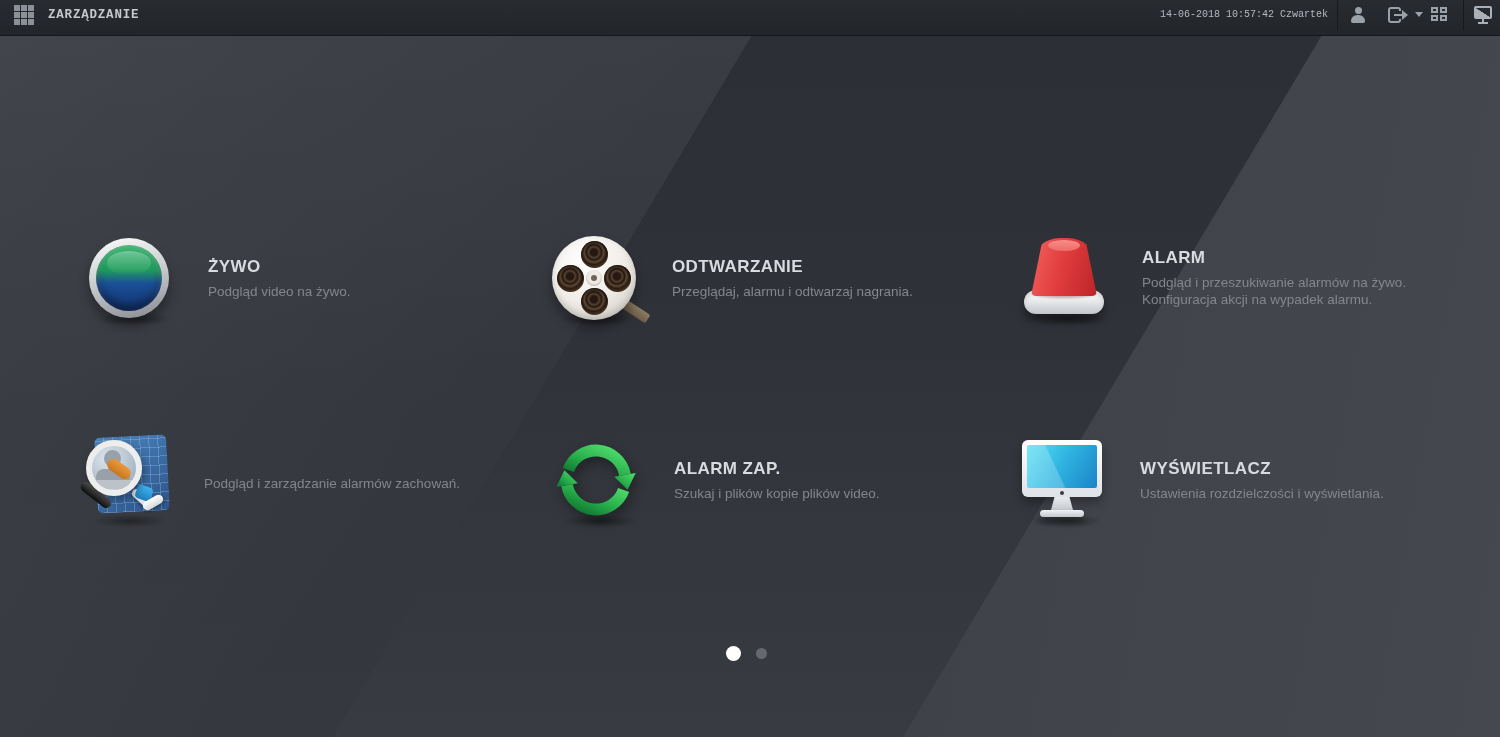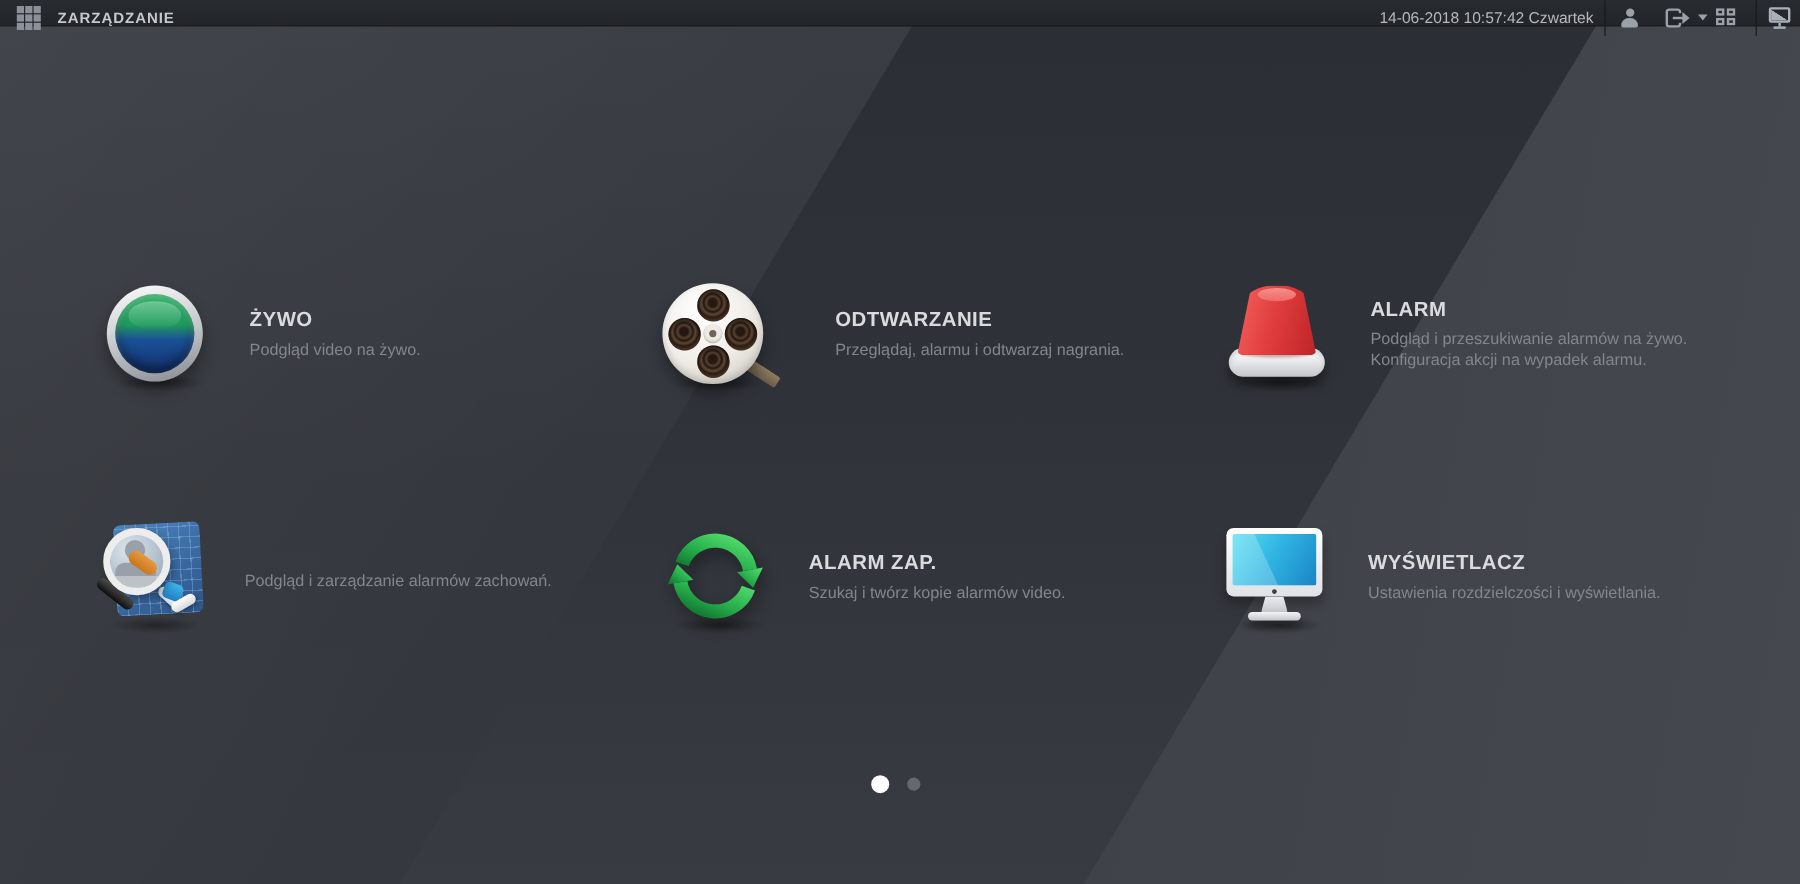--- a/index.html
+++ b/index.html
@@ -2,50 +2,51 @@
 <html><head>
 <meta charset="utf-8">
 <style>
   * { margin:0; padding:0; box-sizing:border-box; }
   html,body { width:1500px; height:737px; overflow:hidden; }
   body {
     font-family:"Liberation Sans", sans-serif;
     background:#33363c;
     position:relative;
   }
-  [data-interactable="true"] { cursor:pointer; }
+  [data-interactable="true"] { cursor:pointer;justify-content:flex-end; }
 
   
   .bg { position:absolute; inset:0; overflow:hidden; }
   .facet { position:absolute; inset:0; }
   .facet-a { background:linear-gradient(180deg,#3a3d44 0%,#34373d 55%,#35383e 100%);
              clip-path:polygon(0 0,773px 0,333px 737px,0 737px); }
   .facet-b { background:linear-gradient(180deg,#2b2e34 0%,#2f3238 45%,#383b41 100%);
              clip-path:polygon(773px 0,1343px 0,903px 737px,333px 737px); }
   .facet-c { background:linear-gradient(100deg,#34373d 0%,#3b3e45 40%,#45484e 100%);
              clip-path:polygon(1343px 0,1500px 0,1500px 737px,903px 737px); }
   .sheen   { background:linear-gradient(125deg, rgba(255,255,255,0.045) 0%, rgba(255,255,255,0) 38%); }
 
   
   .topbar {
-    position:absolute; left:0; top:0; width:1500px; height:22px;
+    position:absolute; left:0; top:0; width:1500px; height:36px;
     background:linear-gradient(180deg,#282b30,#22252a);
     border-bottom:1px solid #141619;
     z-index:10;
+    font-family:Liberation Mono, monospace;
   }
   .grid-icon { position:absolute; left:14px; top:5px; display:grid;
     grid-template-columns:repeat(3,6px); grid-auto-rows:6px; gap:1px; }
   .grid-icon span { background:#8b9099; }
   .topbar-title {
     position:absolute; left:48px; top:0; line-height:30px;
     font-size:12.5px; font-weight:bold; letter-spacing:0.8px; color:#c6c9ce;
   }
   .topbar-datetime {
     position:absolute; right:172px; top:0; line-height:30px;
-    font-size:13px; color:#b5b8bd;
+    font-size:10px; color:#b5b8bd;
   }
   .tb-divider { position:absolute; top:0; width:1px; height:30px; background:#17191d; }
   .tb-div-1 { left:1337px; } .tb-div-2 { left:1463px; }
 
   .tb-icon { position:absolute; top:7px; }
   
   .tb-user { left:1350px; width:16px; height:16px; }
   .tb-user .head { position:absolute; left:4.5px; top:0; width:7px; height:7px; border-radius:50%; background:#9ba1a9; }
   .tb-user .body { position:absolute; left:1px; top:8px; width:14px; height:8px; border-radius:7px 7px 2px 2px; background:#9ba1a9; }
   
@@ -65,21 +66,21 @@
   .tb-mon { left:1474px; top:6px; width:18px; height:18px; }
   .tb-mon .frame { position:absolute; left:0; top:0; width:18px; height:13px;
       border:2px solid #aab0b8; border-radius:2px;
       background:linear-gradient(to top right,#aab0b8 0 48%, transparent 50%); }
   .tb-mon .stand { position:absolute; left:8px; top:13px; width:2px; height:3px; background:#aab0b8; }
   .tb-mon .base  { position:absolute; left:4px; top:16px; width:10px; height:2px; background:#aab0b8; }
 
   
   .menu-item { position:absolute; display:flex; align-items:center; z-index:5; }
   .pos-1 { left:88px;   top:232px; }
-  .pos-2 { left:552px;  top:232px;gap:24px; }
+  .pos-2 { left:552px;  top:232px; }
   .pos-3 { left:1022px; top:232px; }
   .pos-4 { left:84px;   top:434px; }
   .pos-5 { left:554px;  top:434px; }
   .pos-6 { left:1020px; top:434px; }
 
   .icon-box { position:relative; width:84px; height:92px; flex:0 0 84px; }
   .icon-shadow { position:absolute; left:8px; bottom:-2px; width:76px; height:14px; border-radius:50%;
       background:radial-gradient(ellipse at center, rgba(0,0,0,.38) 0%, rgba(0,0,0,0) 70%); }
   .text-block { margin-left:36px; width:420px; }
   .item-title { font-size:17px; font-weight:bold; color:#d9dbde; letter-spacing:0.4px; }
@@ -314,21 +315,21 @@
       </defs>
       <path d="M17.1,38 A35,35 0 0 1 84.5,43.9" fill="none" stroke="url(#gb1)" stroke-width="14"></path>
       <polygon points="71.7,46.2 97.3,41.6 87.6,61.6" fill="url(#gb1)"></polygon>
       <path d="M82.9,62 A35,35 0 0 1 15.5,56.1" fill="none" stroke="url(#gb1)" stroke-width="14"></path>
       <polygon points="28.3,53.8 2.7,58.4 12.4,38.4" fill="url(#gb1)"></polygon>
     </svg>
   </div>
   <div class="text-block" data-interactable="false">
     <div class="item-title" data-interactable="false">ALARM ZAP.</div>
     <div class="item-desc">
-        <div data-interactable="false">Szukaj i twórz kopie alarmów video.</div>
+        <div data-interactable="false">Szukaj i plików kopie plików video.</div>
       </div>
   </div>
 </div>
 
 <div class="menu-item pos-6" data-interactable="true">
   <div class="icon-box" data-interactable="false">
     <div class="icon-shadow"></div>
     <div class="mon-frame">
       <div class="mon-screen"></div>
       <div class="mon-dot"></div>

